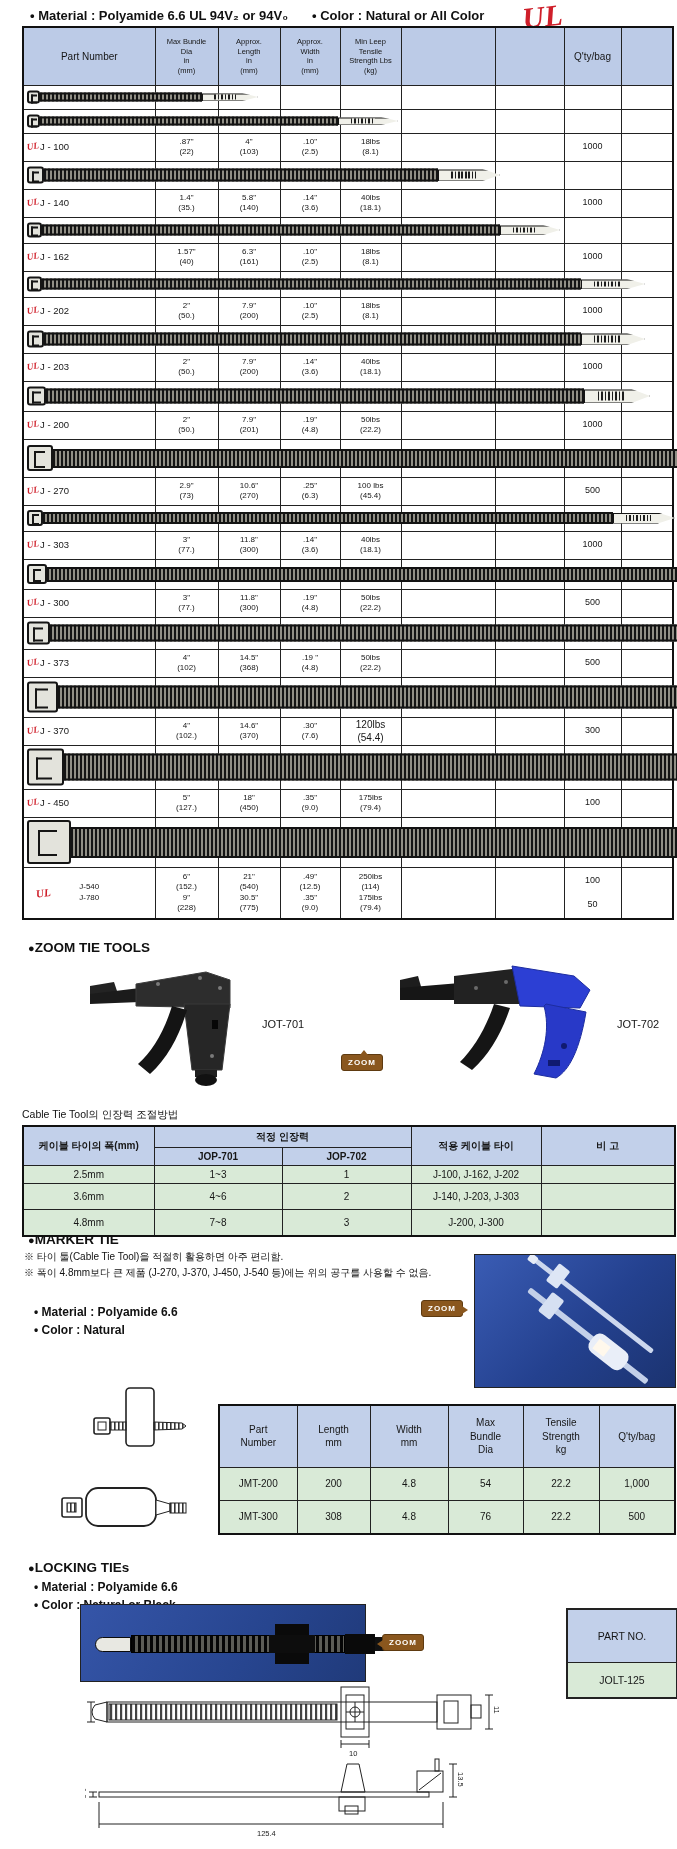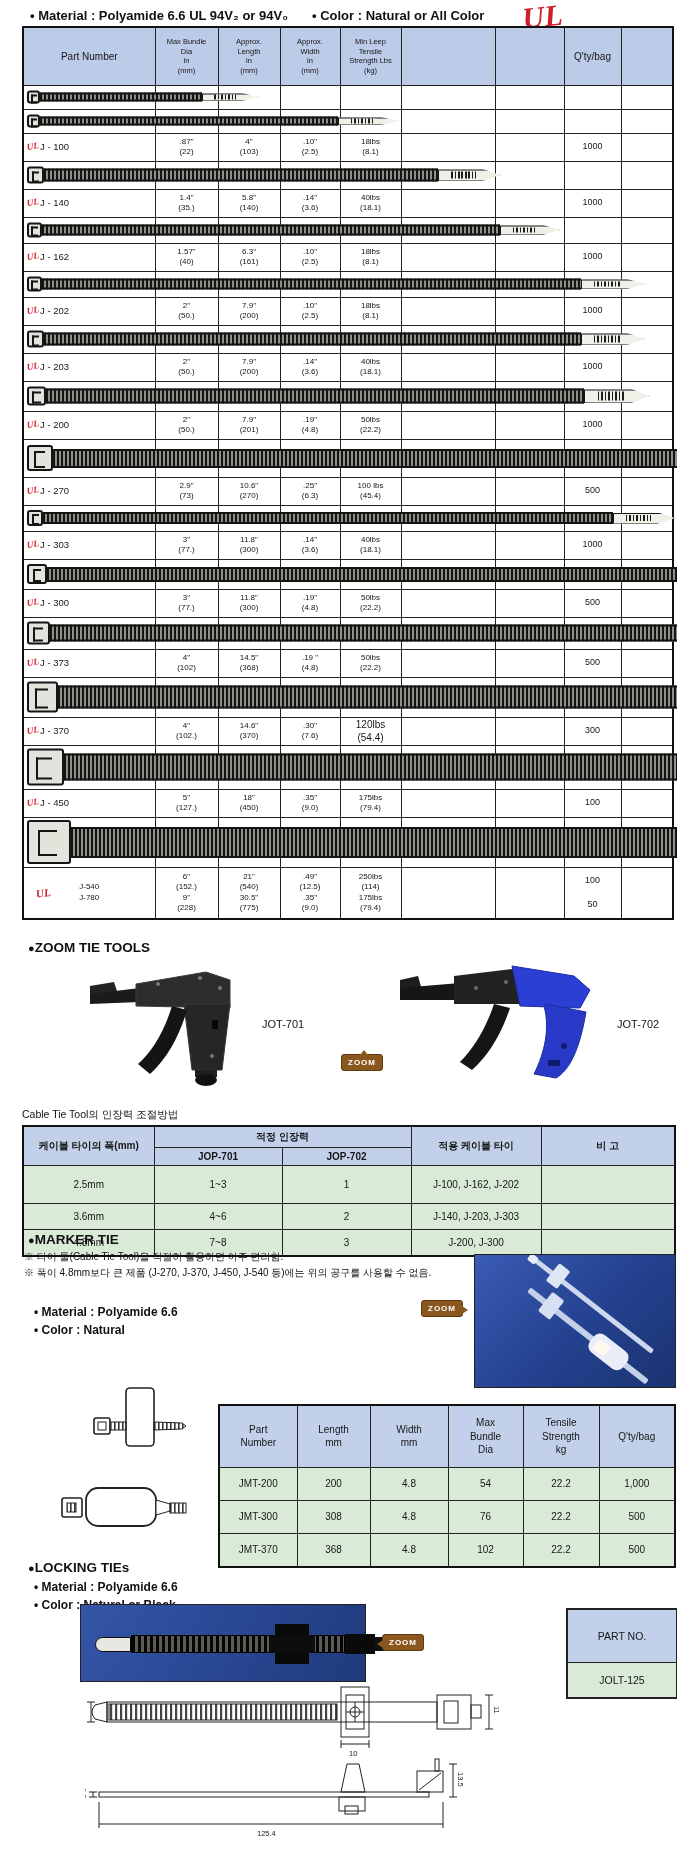--- a/index.html
+++ b/index.html
@@ -559,21 +559,21 @@
           <th colspan="2">적정 인장력</th>
           <th rowspan="2">적용 케이블 타이</th>
           <th rowspan="2">비    고</th>
         </tr>
         <tr>
           <th>JOP-701</th>
           <th>JOP-702</th>
         </tr>
       </thead>
       <tbody id="tension-rows">
-          <tr style="height: 38px;">
+          <tr style="height: 18px;">
             <td>2.5mm</td>
             <td>1~3</td>
             <td>1</td>
             <td>J-100, J-162, J-202</td>
             <td></td>
           </tr>
           <tr style="height: 26px;">
             <td>3.6mm</td>
             <td>4~6</td>
             <td>2</td>
@@ -664,28 +664,20 @@
             <td>1,000</td>
           </tr>
           <tr>
             <td>JMT-300</td>
             <td>308</td>
             <td>4.8</td>
             <td>76</td>
             <td>22.2</td>
             <td>500</td>
           </tr>
-          <tr>
-            <td>JMT-370</td>
-            <td>368</td>
-            <td>4.8</td>
-            <td>102</td>
-            <td>22.2</td>
-            <td>500</td>
-          </tr>
         </tbody>
     </table>
   </div>
 
   <svg class="abs" style="left:58px;top:1478px;" width="132" height="62" viewBox="0 0 132 62">
     <defs>
       <pattern id="ribs2" width="4" height="12" patternUnits="userSpaceOnUse">
         <rect width="1.6" height="12" fill="#333"></rect>
       </pattern>
     </defs>

